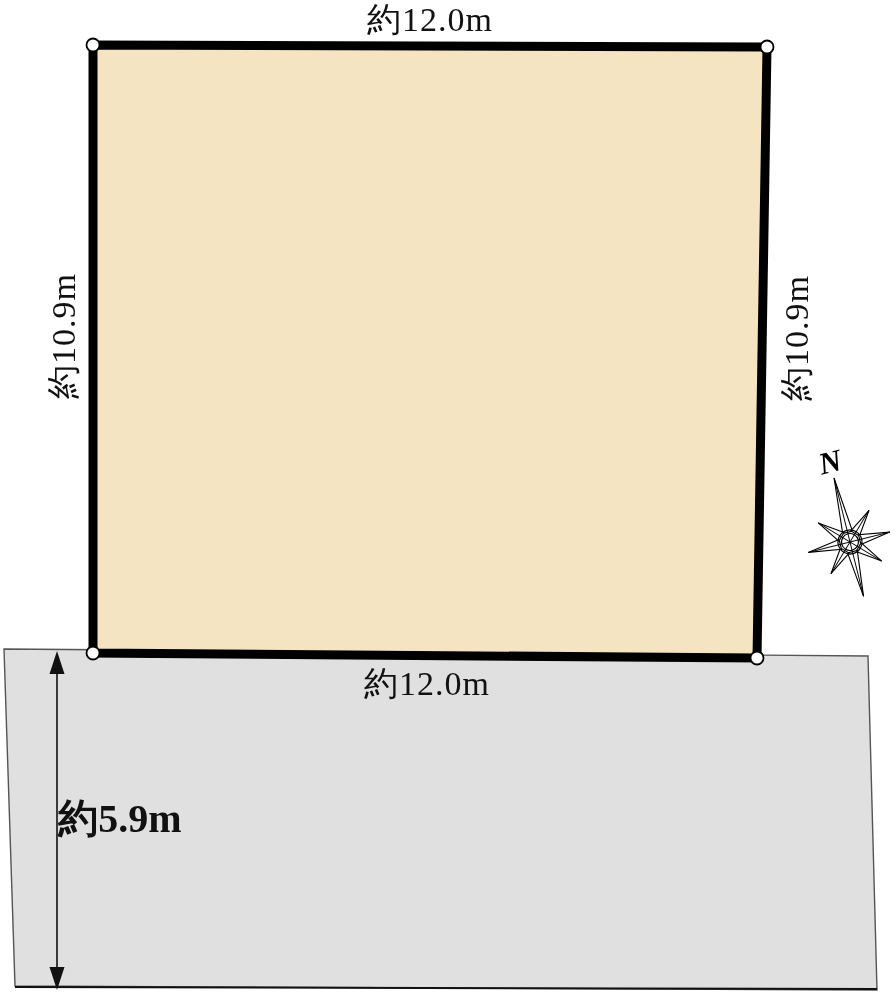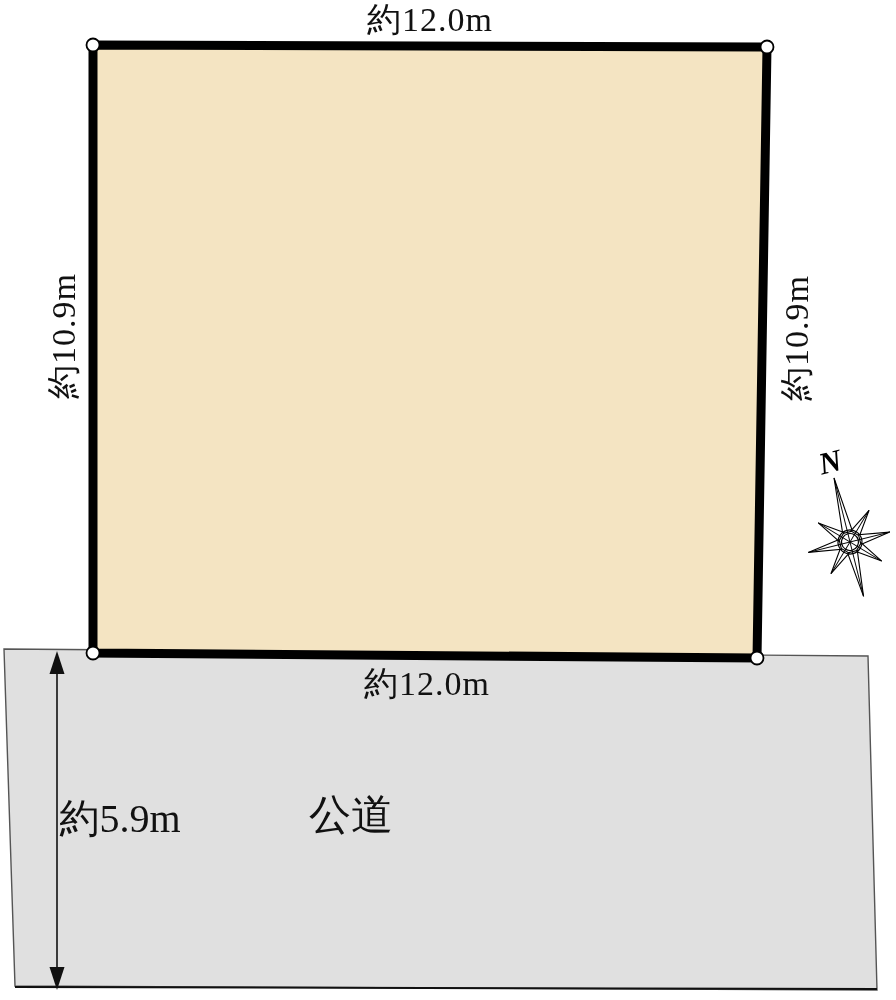--- a/index.html
+++ b/index.html
@@ -32,20 +32,21 @@
   }
   .dim-label.vert{
     transform:translate(-50%,-50%) rotate(-90deg);
   }
   .road-label{
     position:absolute;
     white-space:nowrap;
     font-size:42px;
     transform:translate(-50%,-50%);
     color:var(--text-color);
+    font-weight:bold;
   }
 </style>
 </head>
 <body>
 
 <div class="stage">
 
   <svg width="896" height="1000" viewBox="0 0 896 1000">
 
     <polygon points="4,649 868,656 877,990 15,986" style="fill:var(--road-fill);stroke:var(--road-edge);stroke-width:1.4"></polygon>
@@ -91,15 +92,14 @@
   <div class="dim-label" style="left:430px;top:20px;">約12.0m</div>
 
   <div class="dim-label vert" style="left:64px;top:336px;">約10.9m</div>
 
   <div class="dim-label vert" style="left:797px;top:338px;">約10.9m</div>
 
   <div class="dim-label" style="left:427px;top:684px;">約12.0m</div>
 
   <div class="road-label" style="left:120px;top:818px;font-size:40px;">約5.9m</div>
 
-  <div class="road-label" style="left:351px;top:815px;">公道</div>
 
 </div>
 
 </body></html>

